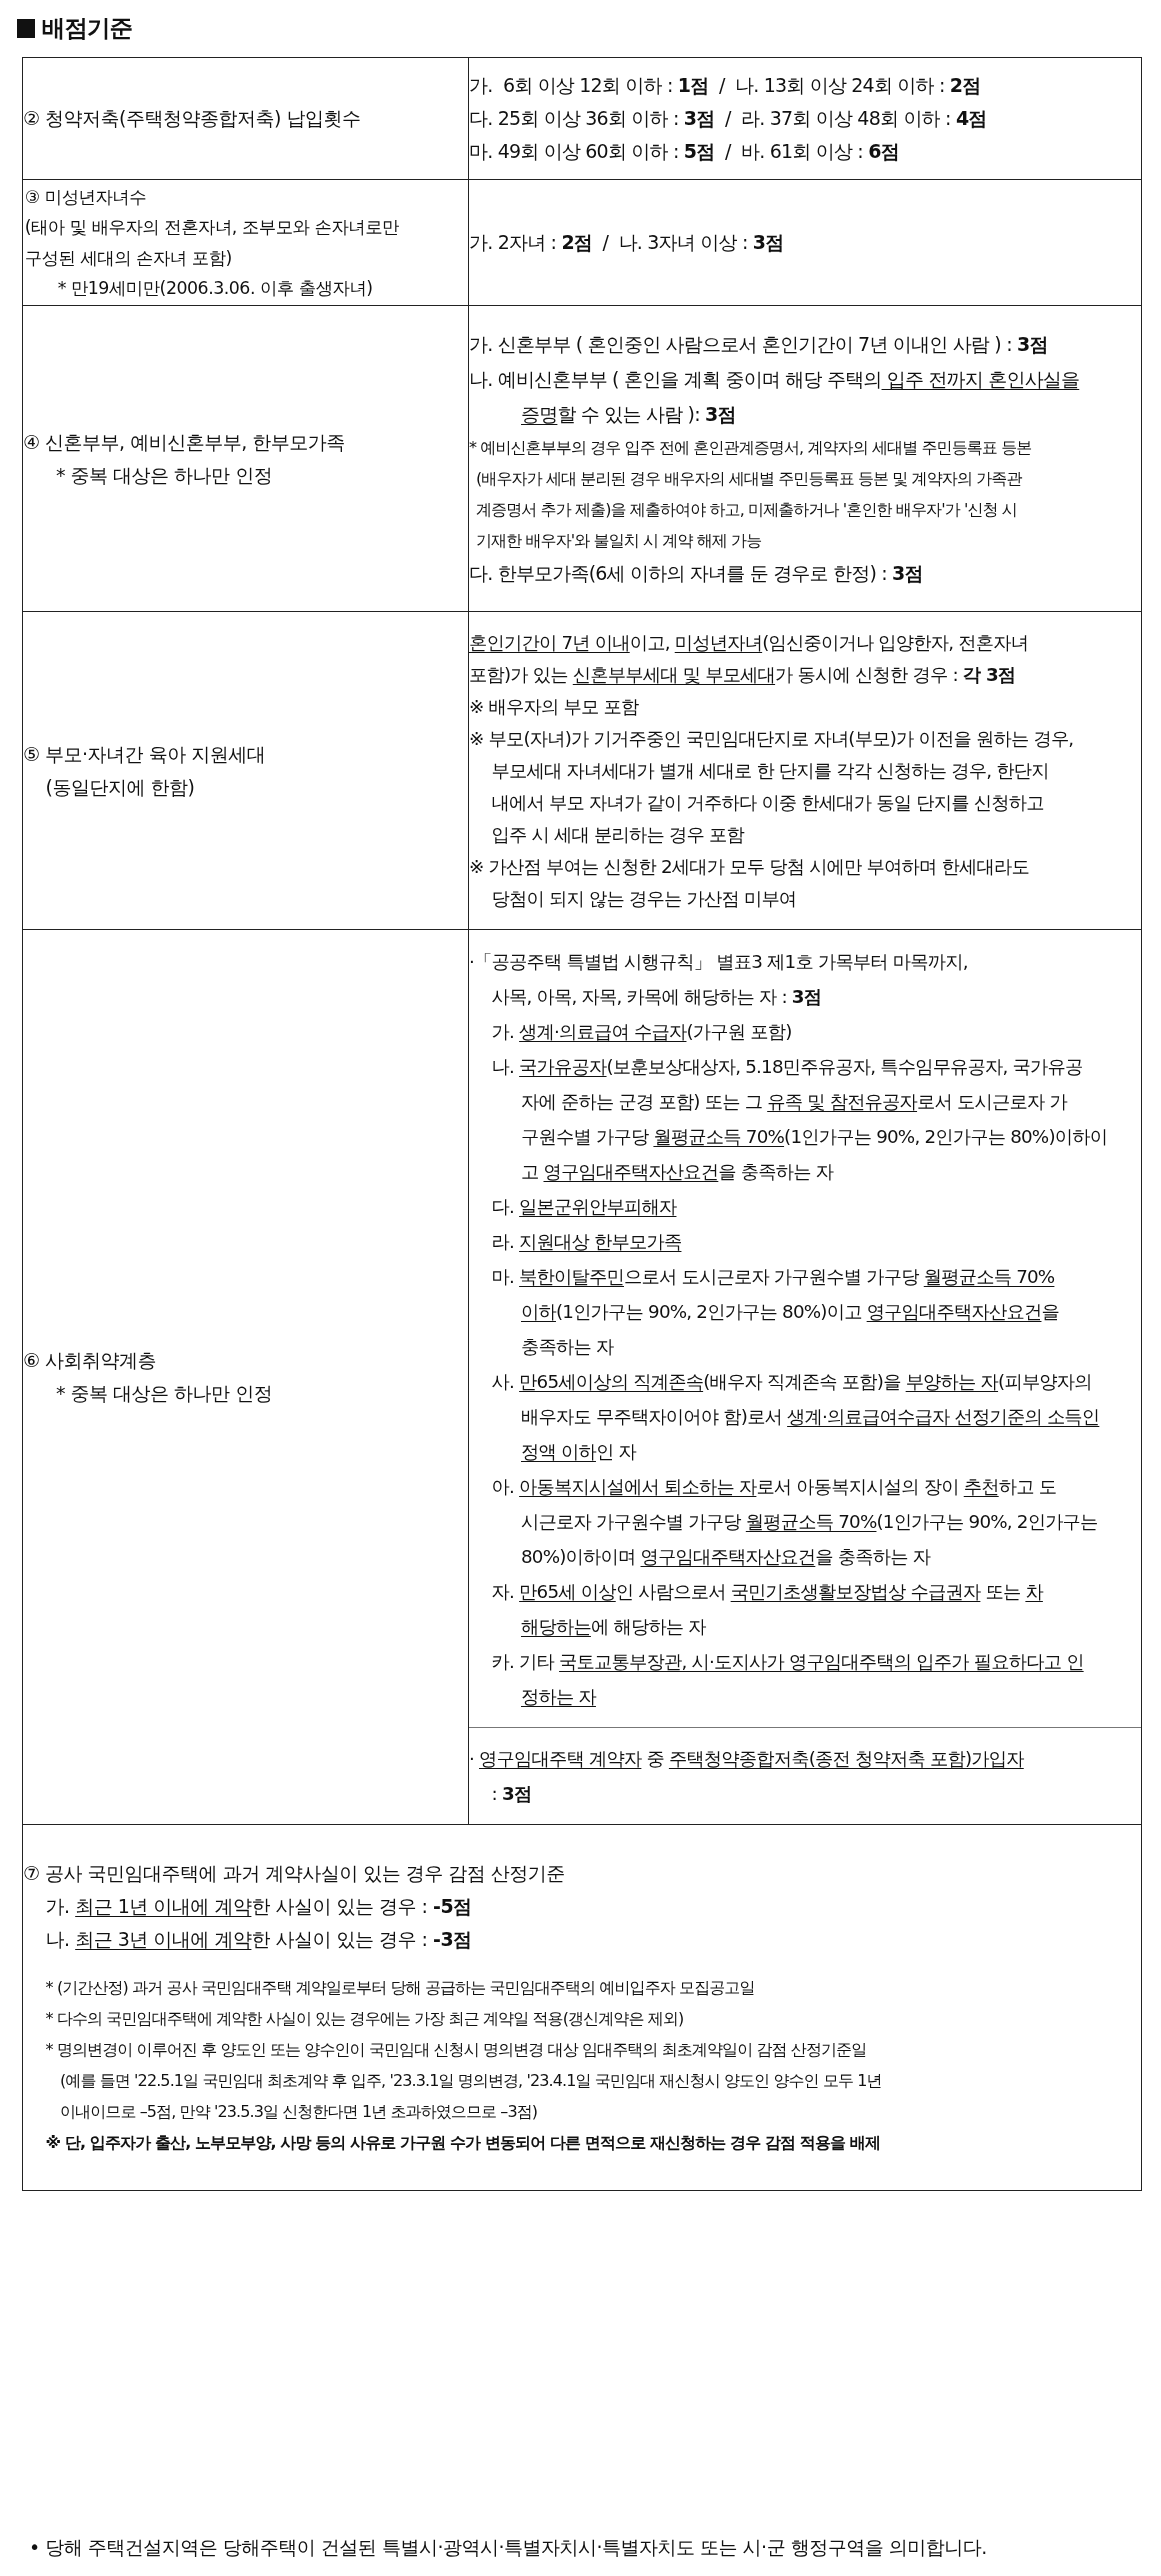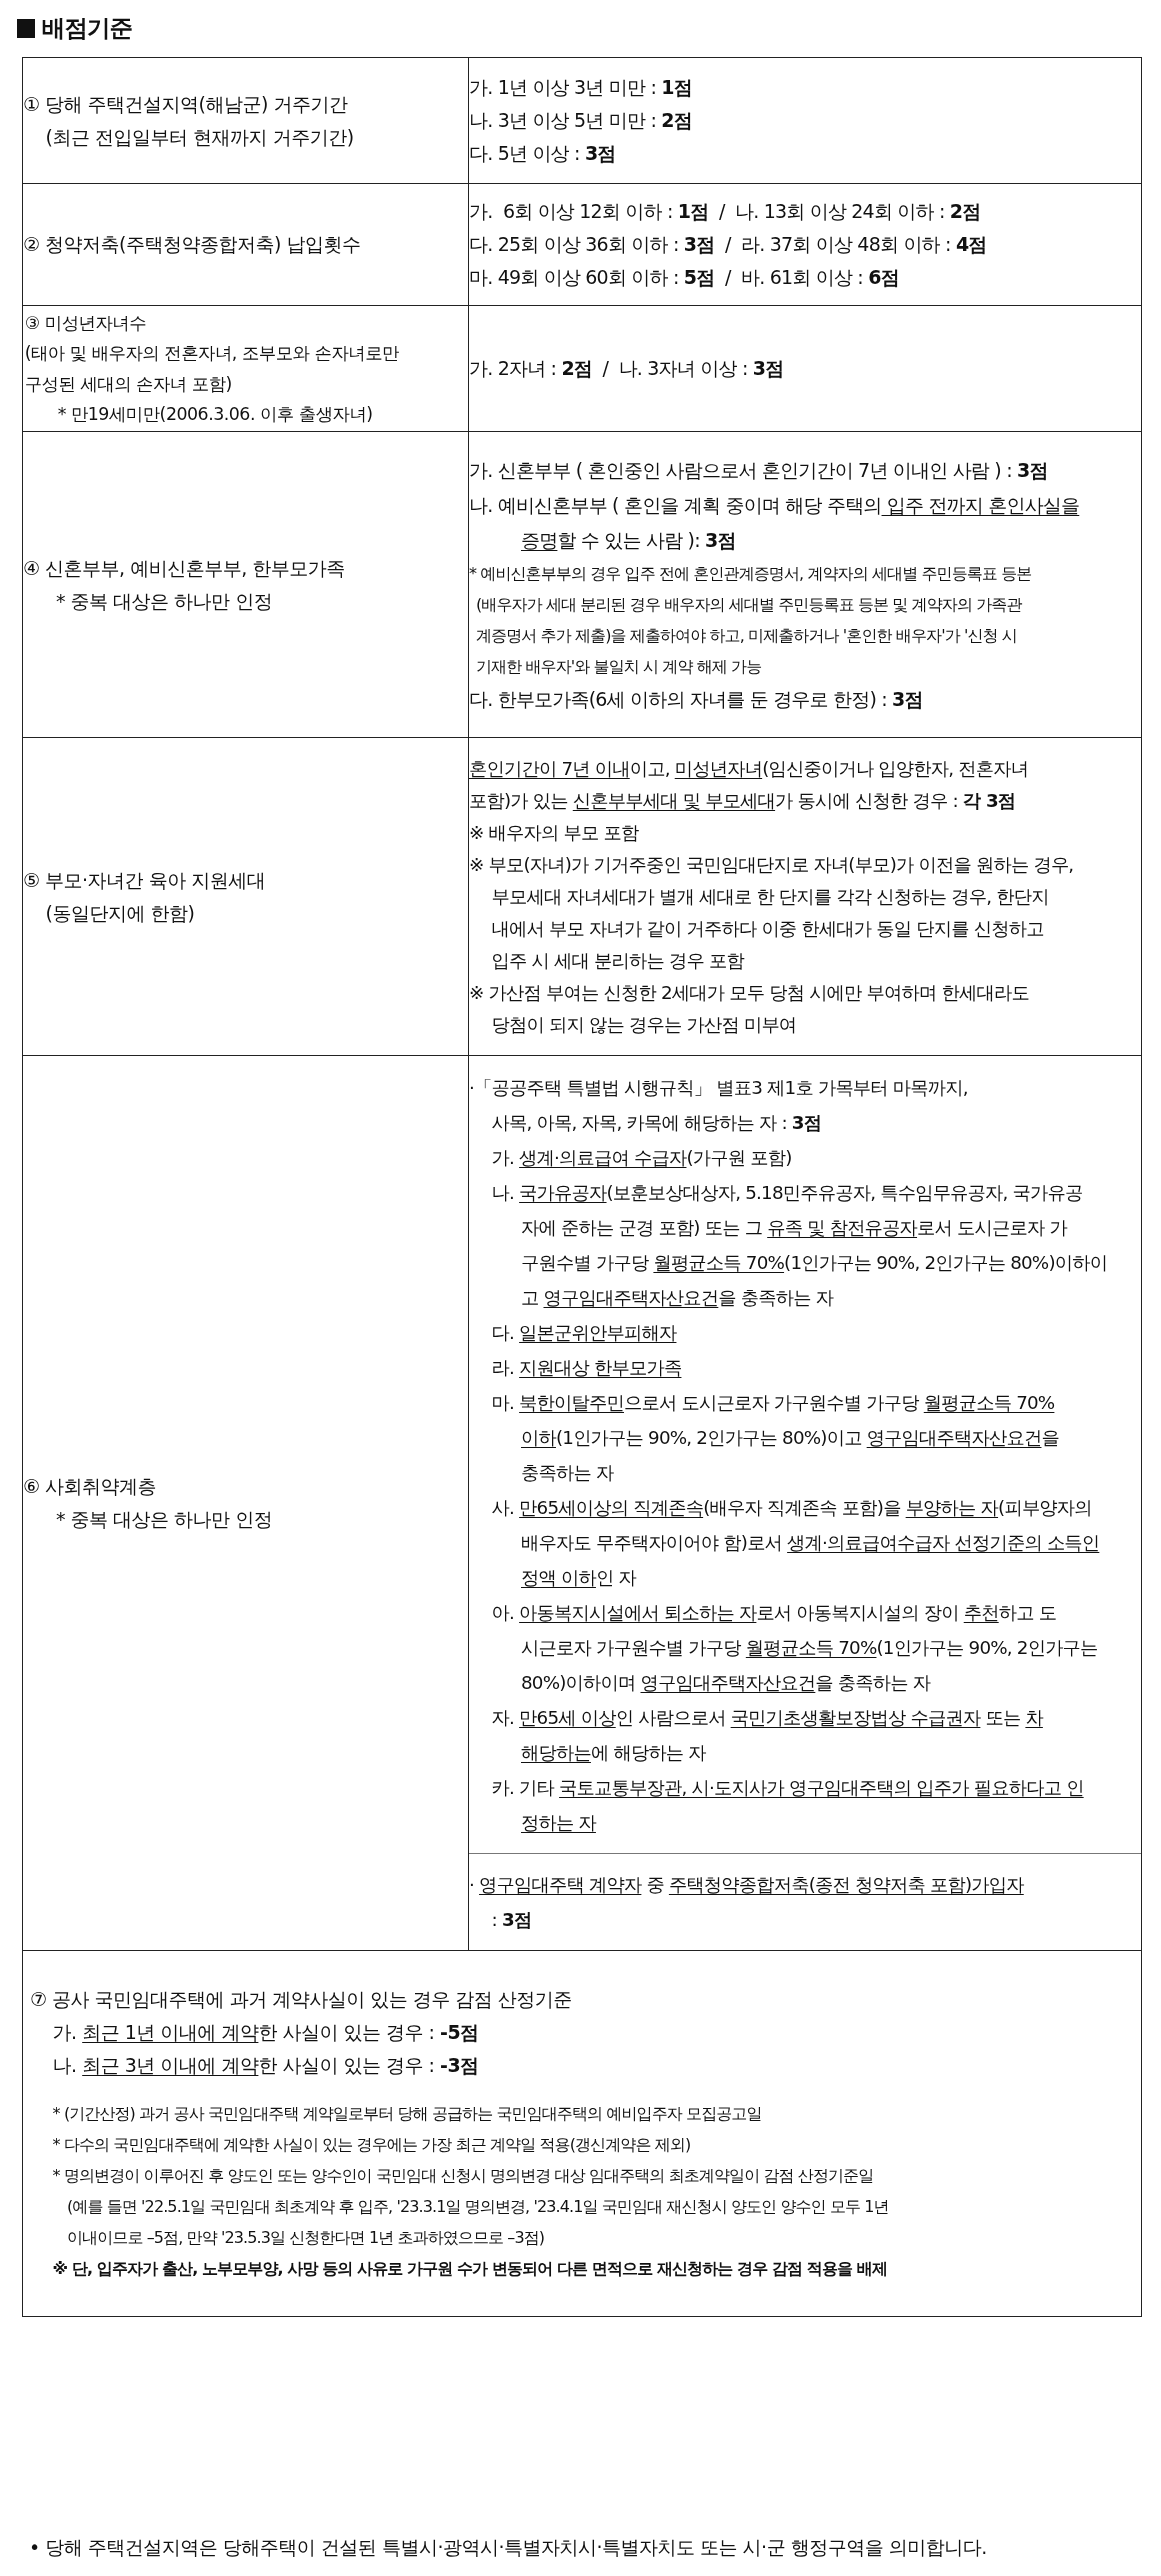--- a/index.html
+++ b/index.html
@@ -34,31 +34,20 @@
 
 <div class="title"><span class="sq"></span><span>배점기준</span></div>
 
 <table class="main">
   <colgroup>
       <col class="c1">
       <col class="c2">
     </colgroup>
   <tbody>
 
-  <tr class="r1">
-    <td class="lcell">
-      <span class="line">① 당해 주택건설지역(해남군) 거주기간</span>
-      <span class="line ind3">(최근 전입일부터 현재까지 거주기간)</span>
-    </td>
-    <td class="rcell">
-      <span class="line"><span>가. 1년 이상 3년 미만 : </span><b>1점</b></span>
-      <span class="line"><span>나. 3년 이상 5년 미만 : </span><b>2점</b></span>
-      <span class="line"><span>다. 5년 이상 : </span><b>3점</b></span>
-    </td>
-  </tr>
 
   <tr class="r2">
     <td class="lcell">② 청약저축(주택청약종합저축) 납입횟수</td>
     <td class="rcell">
       <span class="line" style="white-space:pre"><span>가.  6회 이상 12회 이하 : </span><b>1점</b><span>  /  </span><span>나. 13회 이상 24회 이하 : </span><b>2점</b></span>
       <span class="line" style="white-space:pre"><span>다. 25회 이상 36회 이하 : </span><b>3점</b><span>  /  </span><span>라. 37회 이상 48회 이하 : </span><b>4점</b></span>
       <span class="line" style="white-space:pre"><span>마. 49회 이상 60회 이하 : </span><b>5점</b><span>  /  </span><span>바. 61회 이상 : </span><b>6점</b></span>
     </td>
   </tr>
 
@@ -148,21 +137,21 @@
           <span class="line"><span>· </span><u>영구임대주택 계약자</u><span> 중 </span><u>주택청약종합저축(종전 청약저축 포함)가입자</u></span>
           <span class="line ind3"><span>: </span><b>3점</b></span>
         </td>
               </tr>
       </tbody>
           </table>
     </td>
   </tr>
 
   <tr class="r7">
-    <td colspan="2" class="lcell" style="padding-left:7px;">
+    <td colspan="2" class="lcell" style="">
       <span class="line">⑦ 공사 국민임대주택에 과거 계약사실이 있는 경우 감점 산정기준</span>
       <span class="line ind3"><span>가. </span><u>최근 1년 이내에 계약</u><span>한 사실이 있는 경우 : </span><b>-5점</b></span>
       <span class="line ind3"><span>나. </span><u>최근 3년 이내에 계약</u><span>한 사실이 있는 경우 : </span><b>-3점</b></span>
       <span class="line" style="height:15.7px"></span>
       <span class="line small ind3">* (기간산정) 과거 공사 국민임대주택 계약일로부터 당해 공급하는 국민임대주택의 예비입주자 모집공고일</span>
       <span class="line small ind3">* 다수의 국민임대주택에 계약한 사실이 있는 경우에는 가장 최근 계약일 적용(갱신계약은 제외)</span>
       <span class="line small ind3">* 명의변경이 이루어진 후 양도인 또는 양수인이 국민임대 신청시 명의변경 대상 임대주택의 최초계약일이 감점 산정기준일</span>
       <span class="line small" style="padding-left:37px">(예를 들면 '22.5.1일 국민임대 최초계약 후 입주, '23.3.1일 명의변경, '23.4.1일 국민임대 재신청시 양도인 양수인 모두 1년</span>
       <span class="line small" style="padding-left:37px">이내이므로 –5점, 만약 '23.5.3일 신청한다면 1년 초과하였으므로 –3점)</span>
       <span class="line small ind3" style="font-weight:bold">※ 단, 입주자가 출산, 노부모부양, 사망 등의 사유로 가구원 수가 변동되어 다른 면적으로 재신청하는 경우 감점 적용을 배제</span>

